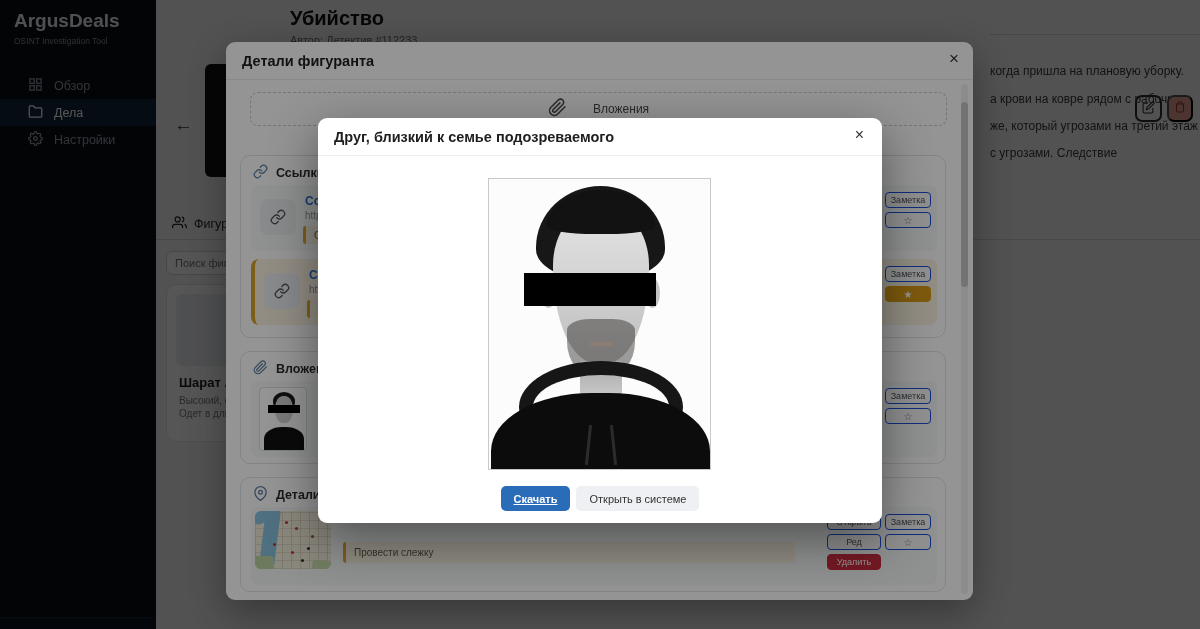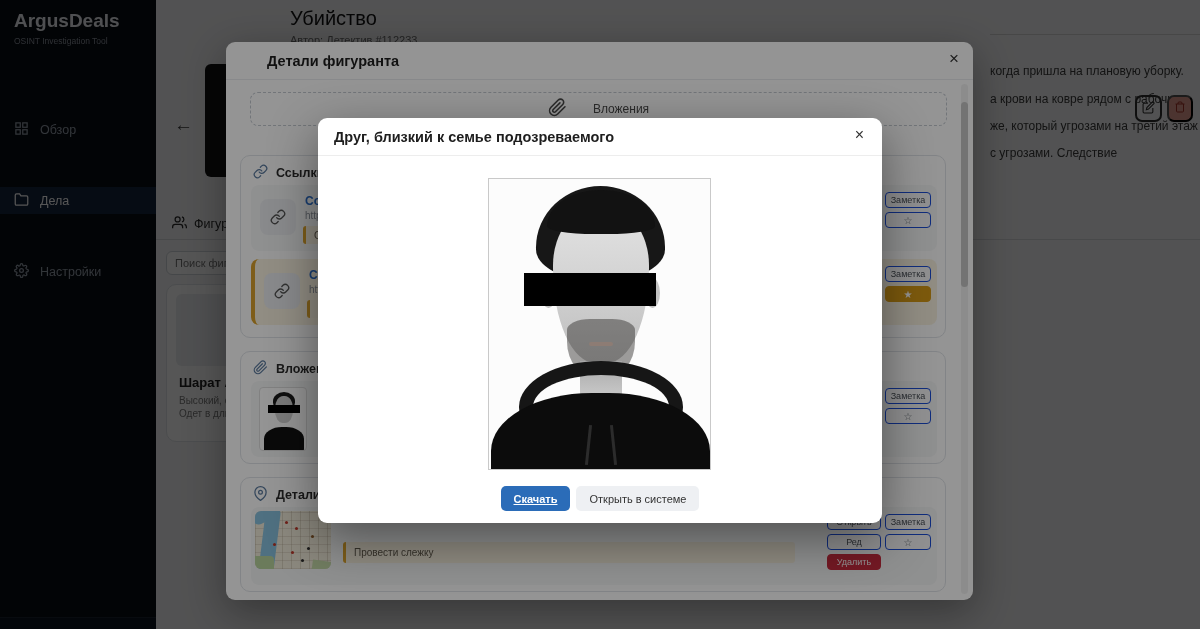--- a/index.html
+++ b/index.html
@@ -4,31 +4,31 @@
 <style>
   * { margin:0; padding:0; box-sizing:border-box; }
   body { background:#222; font-family:"Liberation Sans", sans-serif; }
   .stage { position:relative; width:1200px; height:629px; overflow:hidden; background:#f4f5f7; }
 
   
   .sidebar { position:absolute; left:0; top:0; width:156px; height:629px; background:#0a0e16; z-index:1; }
   .logo { position:absolute; left:14px; top:10px; font-size:19px; font-weight:bold; color:#eceff3; }
   .tagline { position:absolute; left:14px; top:36px; font-size:8.5px; color:#8a929c; }
   .nav { position:absolute; left:0; top:72px; width:156px; }
-  .nav-item { display:flex; align-items:center; gap:11px; height:27px; padding-left:14px; color:#96a0ab; font-size:12.5px; cursor:pointer;margin-top:44px; }
+  .nav-item { display:flex; align-items:center; gap:11px; height:27px; padding-left:28px; color:#96a0ab; font-size:12.5px; cursor:pointer; }
   .nav-item.active { background:#16263f; color:#ffffff; }
   .nav-item svg { width:15px; height:15px; flex:0 0 auto; }
   .side-footer { position:absolute; left:0; bottom:0; width:156px; height:12px; background:#0c1320; border-top:1px solid #1a2230; }
 
   
   .main-bg { position:absolute; left:156px; top:0; width:1044px; height:629px; background:#f4f5f7; }
   .back-arrow { position:absolute; left:18px; top:114px; font-size:19px; color:#3c3c3c; }
   .case-photo { position:absolute; left:49px; top:64px; width:87px; height:113px; background:#141414; border-radius:6px; overflow:hidden; }
   .case-photo::after { content:""; position:absolute; left:24px; top:30px; width:40px; height:56px; background:#262626; border-radius:50% 50% 40% 40%; }
-  .case-title { position:absolute; left:134px; top:7px; font-size:20px; font-weight:normal; color:#141414; }
+  .case-title { position:absolute; left:134px; top:7px; font-size:20px; font-weight:bold; color:#141414; }
   .case-sub { position:absolute; left:134px; top:34px; font-size:11px; color:#6b6b6b; }
   .top-divider { position:absolute; left:834px; top:34px; width:296px; height:1px; background:#d2d2d2; }
   .frag { position:absolute; left:834px; font-size:12px; color:#3a3a3a; white-space:nowrap; }
   .bg-edit-btn { position:absolute; left:979px; top:95px; width:27px; height:27px; border:2px solid #2e2e2e; border-radius:7px; display:flex; align-items:center; justify-content:center; color:#2e2e2e; background:transparent; }
   .bg-edit-btn svg { width:13px; height:13px; }
   .bg-del-btn { position:absolute; left:1011px; top:95px; width:26px; height:27px; background:#e29d92; border-radius:7px; display:flex; align-items:center; justify-content:center; color:#a03226; }
   .bg-del-btn svg { width:12px; height:12px; }
   .tabbar-line { position:absolute; left:0; top:239px; width:1044px; height:1px; background:#d8dadd; }
   .tab { position:absolute; left:16px; top:215px; display:flex; align-items:center; gap:7px; font-size:12.5px; color:#2c2c2c; }
   .tab svg { width:15px; height:15px; }
@@ -38,21 +38,21 @@
   .person-name { position:absolute; left:12px; top:90px; font-size:13px; font-weight:bold; color:#222; white-space:nowrap; }
   .person-l1 { position:absolute; left:12px; top:110px; font-size:10px; color:#7c7c7c; white-space:nowrap; }
   .person-l2 { position:absolute; left:12px; top:123px; font-size:10px; color:#7c7c7c; white-space:nowrap; }
 
   
   .overlay1 { position:absolute; inset:0; background:rgba(0,0,0,0.42); z-index:10; }
   .overlay2 { position:absolute; inset:0; background:rgba(0,0,0,0.42); z-index:30; }
 
   
   .modal1 { position:absolute; left:226px; top:42px; width:747px; height:558px; background:#fff; border-radius:9px; box-shadow:0 12px 40px rgba(0,0,0,.35); z-index:20; overflow:hidden; }
-  .m1-title { position:absolute; left:16px; top:11px; font-size:14.5px; font-weight:bold; color:#1e1e1e;margin-left:25px; }
+  .m1-title { position:absolute; left:16px; top:11px; font-size:14.5px; font-weight:bold; color:#1e1e1e; }
   .m1-close { position:absolute; right:14px; top:7px; font-size:17px; color:#333; cursor:pointer; }
   .m1-hdiv { position:absolute; left:0; top:37px; width:747px; height:1px; background:#ebedef; }
   .dropzone { position:absolute; left:24px; top:50px; width:697px; height:34px; border:1.5px dashed #c4cad1; border-radius:8px; display:flex; align-items:center; justify-content:center; gap:26px; color:#4a4a4a; }
   .dropzone svg { width:19px; height:19px; }
   .dz-label { font-size:12px; color:#4a4a4a; }
 
   .section { position:absolute; left:14px; width:706px; background:#fff; border:1px solid #e0e4e8; border-radius:10px; }
   .sec-links { top:113px; height:183px; }
   .sec-attach { top:309px; height:113px; }
   .sec-places { top:435px; height:115px; }

